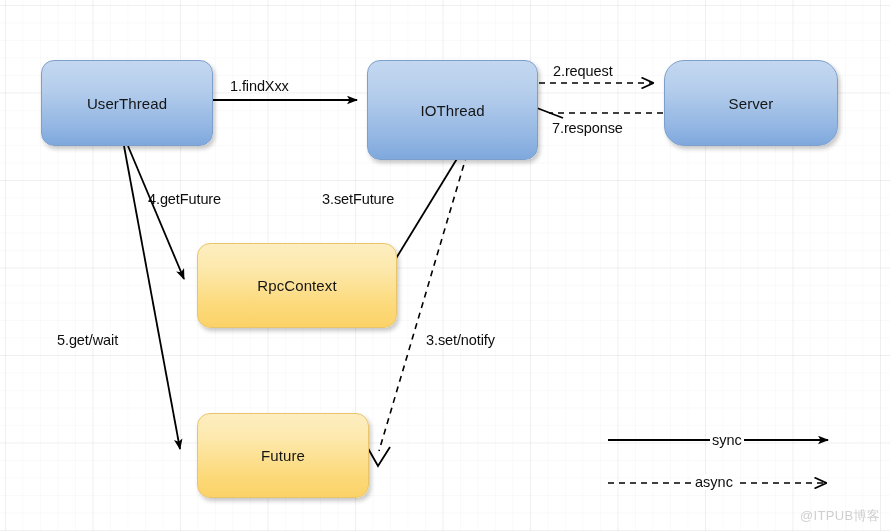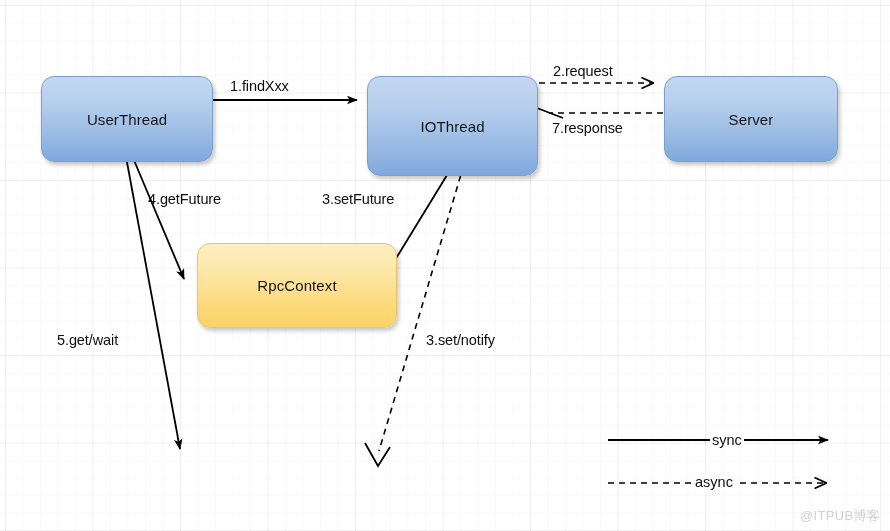--- a/index.html
+++ b/index.html
@@ -42,21 +42,20 @@
     align-items: center;
     justify-content: center;
     font-size: 15px;
     color: #151515;
     letter-spacing: .1px;
     box-shadow: 2px 3px 4px rgba(0,0,0,0.22);
   }
   .node-blue {
     background: linear-gradient(to bottom, #c3d7f0 0%, #b7cfec 30%, #93b6e3 78%, #7fa8dd 100%);
     border: 1px solid #7e9fcc;
-    margin-top: 16px;
   }
   .node-yellow {
     background: linear-gradient(to bottom, #fdeec0 0%, #fde9ae 28%, #fcd979 75%, #fbd268 100%);
     border: 1px solid #e8c46a;
   }
   .edge-label {
     position: absolute;
     font-size: 14.5px;
     color: #0d0d0d;
     white-space: nowrap;
@@ -135,28 +134,31 @@
   </svg>
 
   <div class="node node-blue" style="left:41px; top:60px; width:172px; height:86px;">
     <span>UserThread</span>
   </div>
 
   <div class="node node-blue" style="left:367px; top:60px; width:171px; height:100px;">
     <span>IOThread</span>
   </div>
 
-  <div class="node node-blue" style="left:664px; top:60px; width:174px; height:86px;">
+  <div class="node node-blue" style="left:664px; top:60px; width:174px; height:86px;border-radius:20px;">
     <span>Server</span>
   </div>
 
   <div class="node node-yellow" style="left:197px; top:243px; width:200px; height:85px;">
     <span>RpcContext</span>
   </div>
 
+  <div class="node node-yellow" style="left:197px; top:413px; width:172px; height:85px;">
+    <span>Future</span>
+  </div>
 
   <div class="edge-label" style="left:230px; top:78px;">1.findXxx</div>
   <div class="edge-label" style="left:553px; top:63px;">2.request</div>
   <div class="edge-label" style="left:322px; top:191px;">3.setFuture</div>
   <div class="edge-label" style="left:148px; top:191px;">4.getFuture</div>
   <div class="edge-label" style="left:57px; top:332px;">5.get/wait</div>
   <div class="edge-label" style="left:552px; top:120px;">7.response</div>
   <div class="edge-label" style="left:426px; top:332px;">3.set/notify</div>
 
   <div class="legend-label" style="left:692px; top:432px;margin-left:18px;">sync</div>

